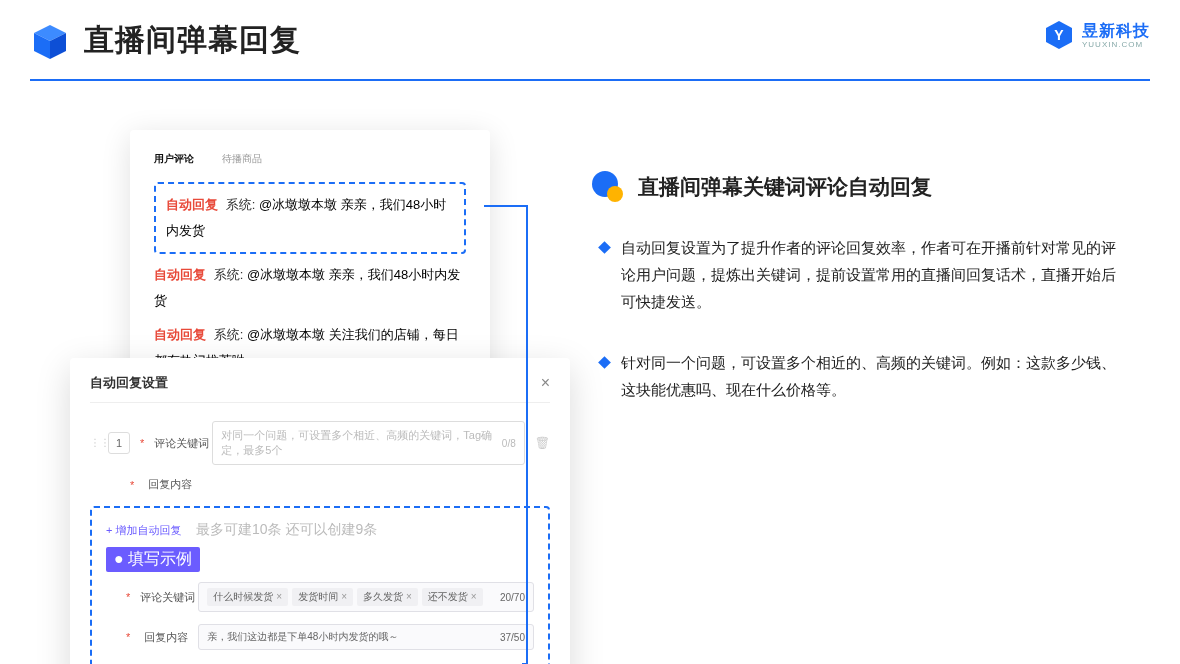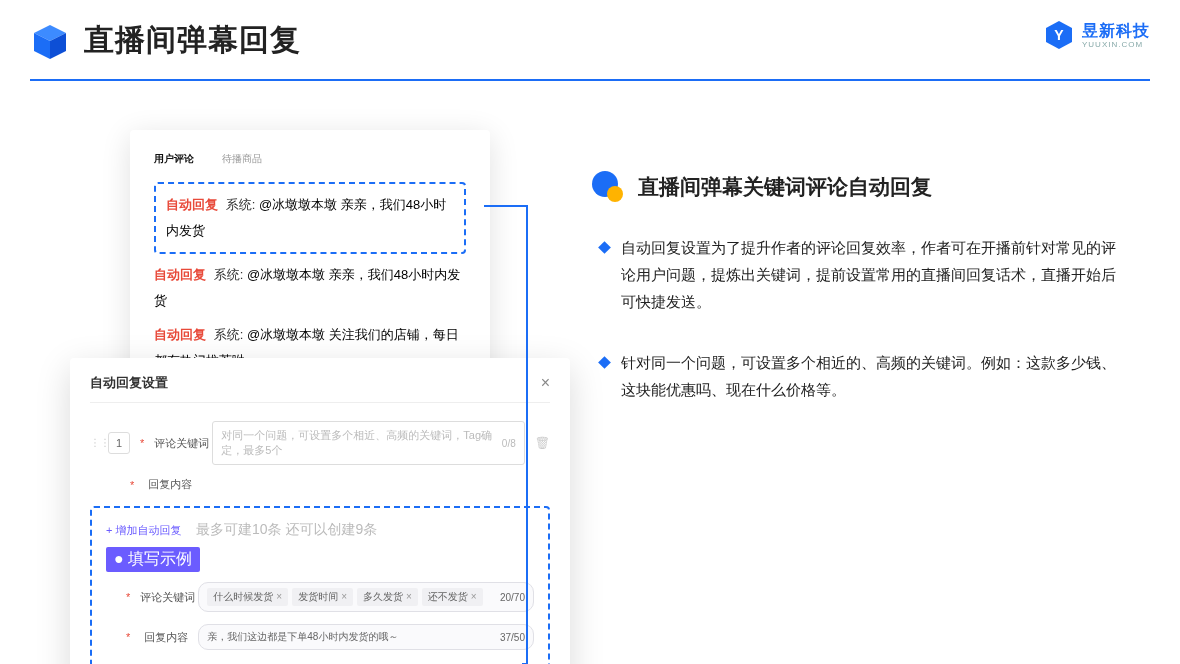--- a/index.html
+++ b/index.html
@@ -43,21 +43,21 @@
   .drag-dots { width: 8px; color: #ccc; font-size: 10px; text-align: center; line-height: 1; }
   .trash { color: #ccc; font-size: 12px; }
 
   .example-box { border: 2px dashed #1b6df6; border-radius: 4px; padding: 12px 14px 16px 14px; margin-top: 14px; position: relative; }
   .add-link { color: #6b5cff; font-size: 11px; }
   .hint-text { color: #bbb; font-size: 14px; margin-left: 10px; }
   .example-badge { display: inline-block; background: #6b5cff; color: #fff; font-size: 16px; padding: 2px 8px; border-radius: 2px; margin: 8px 0 10px 0; }
   .tags { display: flex; gap: 4px; flex-wrap: wrap; }
   .tag-chip { background: #f0f0f3; color: #666; font-size: 10px; padding: 2px 6px; border-radius: 2px; }
   .tag-chip .x { margin-left: 3px; color: #999; }
-  .example-input { border: 1px solid #e0e0e6; border-radius: 10px; padding: 5px 8px; font-size: 10px; color: #666; display: flex; justify-content: space-between; align-items: center; flex: 1; background: #fafafc; }
+  .example-input { border: 1px solid #e0e0e6; border-radius: 3px; padding: 5px 8px; font-size: 10px; color: #666; display: flex; justify-content: space-between; align-items: center; flex: 1; background: #fafafc; }
 
   
   .connector { position: absolute; border: 0 solid #1b6df6; }
   .conn-h1 { top: 75px; left: 414px; width: 44px; border-top-width: 2px; }
   .conn-v  { top: 75px; left: 456px; height: 460px; border-left-width: 2px; }
   .conn-h2 { top: 533px; left: 452px; width: 6px; border-top-width: 2px; }
 
   
   .right { position: absolute; top: 170px; left: 590px; width: 540px; }
   .section-title-row { display: flex; align-items: center; gap: 14px; margin-bottom: 30px; }

